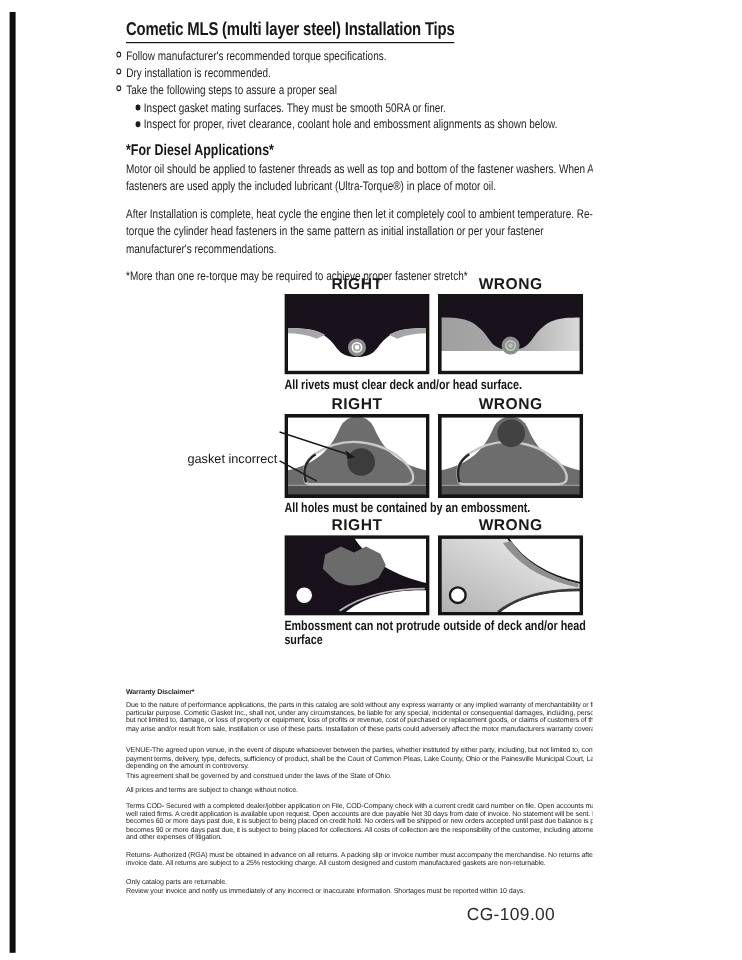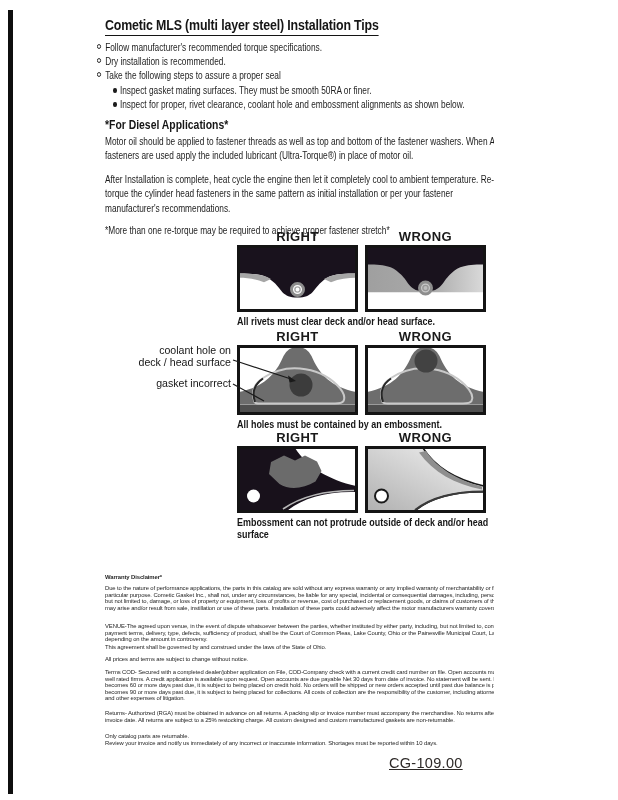--- a/index.html
+++ b/index.html
@@ -31,21 +31,21 @@
   .f1{top:229px;} .f2{top:329px;} .f3{top:430px;}
   .callout{left:100px;width:131px;text-align:right;font-size:10.6px;line-height:12px;
          color:#161616;white-space:pre-line;}
   .co1{top:344px;} .co2{top:377px;}
   .lines-overlay{left:0;top:0;pointer-events:none;}
   
   .legal{left:105px;width:440px;font-size:5.9px;line-height:6.6px;letter-spacing:-0.1px;color:#262626;}
   .legal-h{font-weight:bold;}
   .lg1{top:574px;} .lg2{top:585px;} .lg3{top:623px;} .lg4{top:644px;} .lg5{top:656px;}
   .lg6{top:669px;} .lg7{top:710px;} .lg8{top:733px;} .lg9{top:740px;}
-  .part-number{left:389px;top:755px;font-size:14.5px;letter-spacing:0.3px;color:#2e2a28;text-decoration:underline;}
+  .part-number{left:389px;top:755px;font-size:14.5px;letter-spacing:0.3px;color:#2e2a28;}
 </style>
 </head>
 <body>
 
 <div class="page">
 
   <div class="abs edge-line"></div>
 
   <div class="abs title cond">Cometic MLS (multi layer steel) Installation Tips</div>
 
@@ -116,22 +116,20 @@
         <path d="M2,59.5 H119" stroke="#9b9b9b" stroke-width="1" fill="none"></path>
         <path d="M17.5,57 C14.5,48 16.5,39 26,33 C39,24.5 53,22.5 63,23.5 C79,25 92,32 100,40 C106,46 108.5,52 106.5,56 C105.5,58 102,58.5 98,58.5 L23,58.5 C19.5,58.5 18.3,58.3 17.5,57 Z" fill="none" stroke="#c8c8c8" stroke-width="2"></path>
         <path d="M18,57 C15,48 17,39.5 26,33.5" fill="none" stroke="#262626" stroke-width="2"></path>
         <circle cx="61" cy="16" r="11.5" fill="#424242"></circle>
         <rect x="1.5" y="1.5" width="118" height="67" fill="none" stroke="#141414" stroke-width="3"></rect>
       </svg>
     </div>
     <div class="fig-caption cond">All holes must be contained by an embossment.</div>
   </div>
 
-  <div class="abs callout co1">coolant hole on
-deck / head surface</div>
   <div class="abs callout co2">gasket incorrect</div>
 
   <div class="abs fig f3">
     <div class="fig-labels">
       <span>RIGHT</span>
       <span>WRONG</span>
     </div>
     <div class="fig-boxes">
       <svg width="121" height="67" viewBox="0 0 121 67">
         <path d="M2,2 H58 C70,21 92,34 119,40 L119,46 C90,45 65,52 50,65 L2,65 Z" fill="#18111b"></path>

